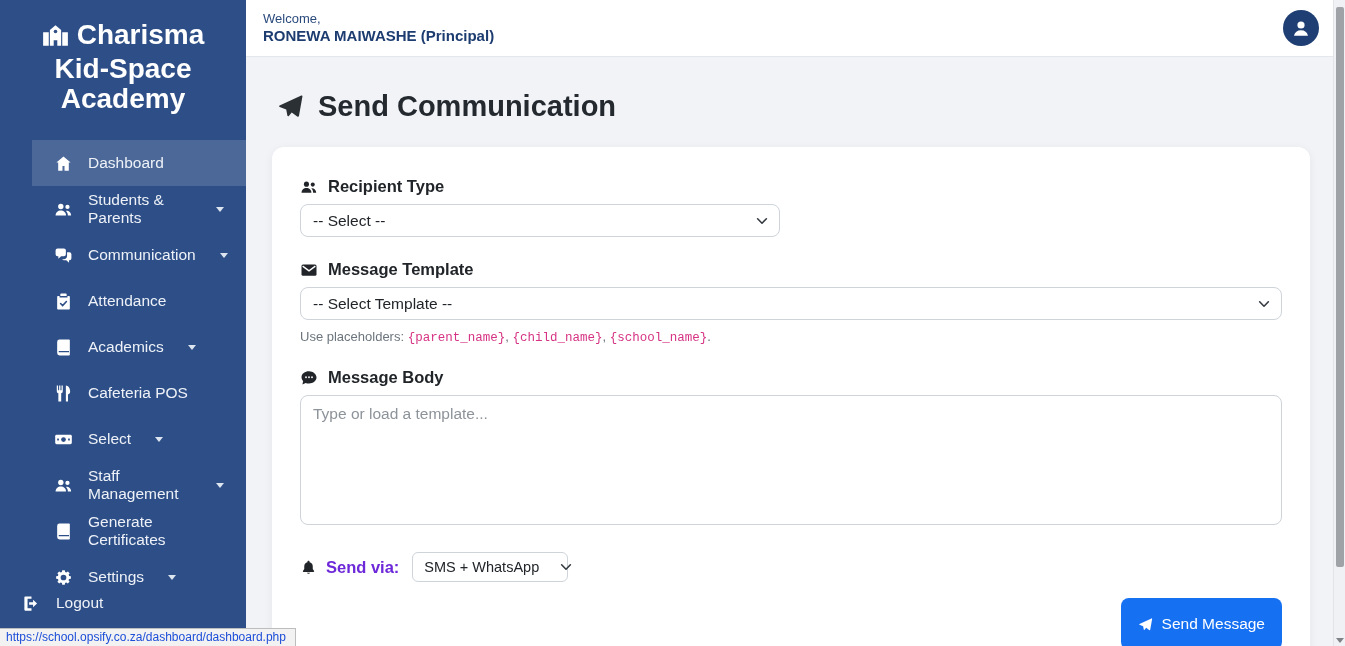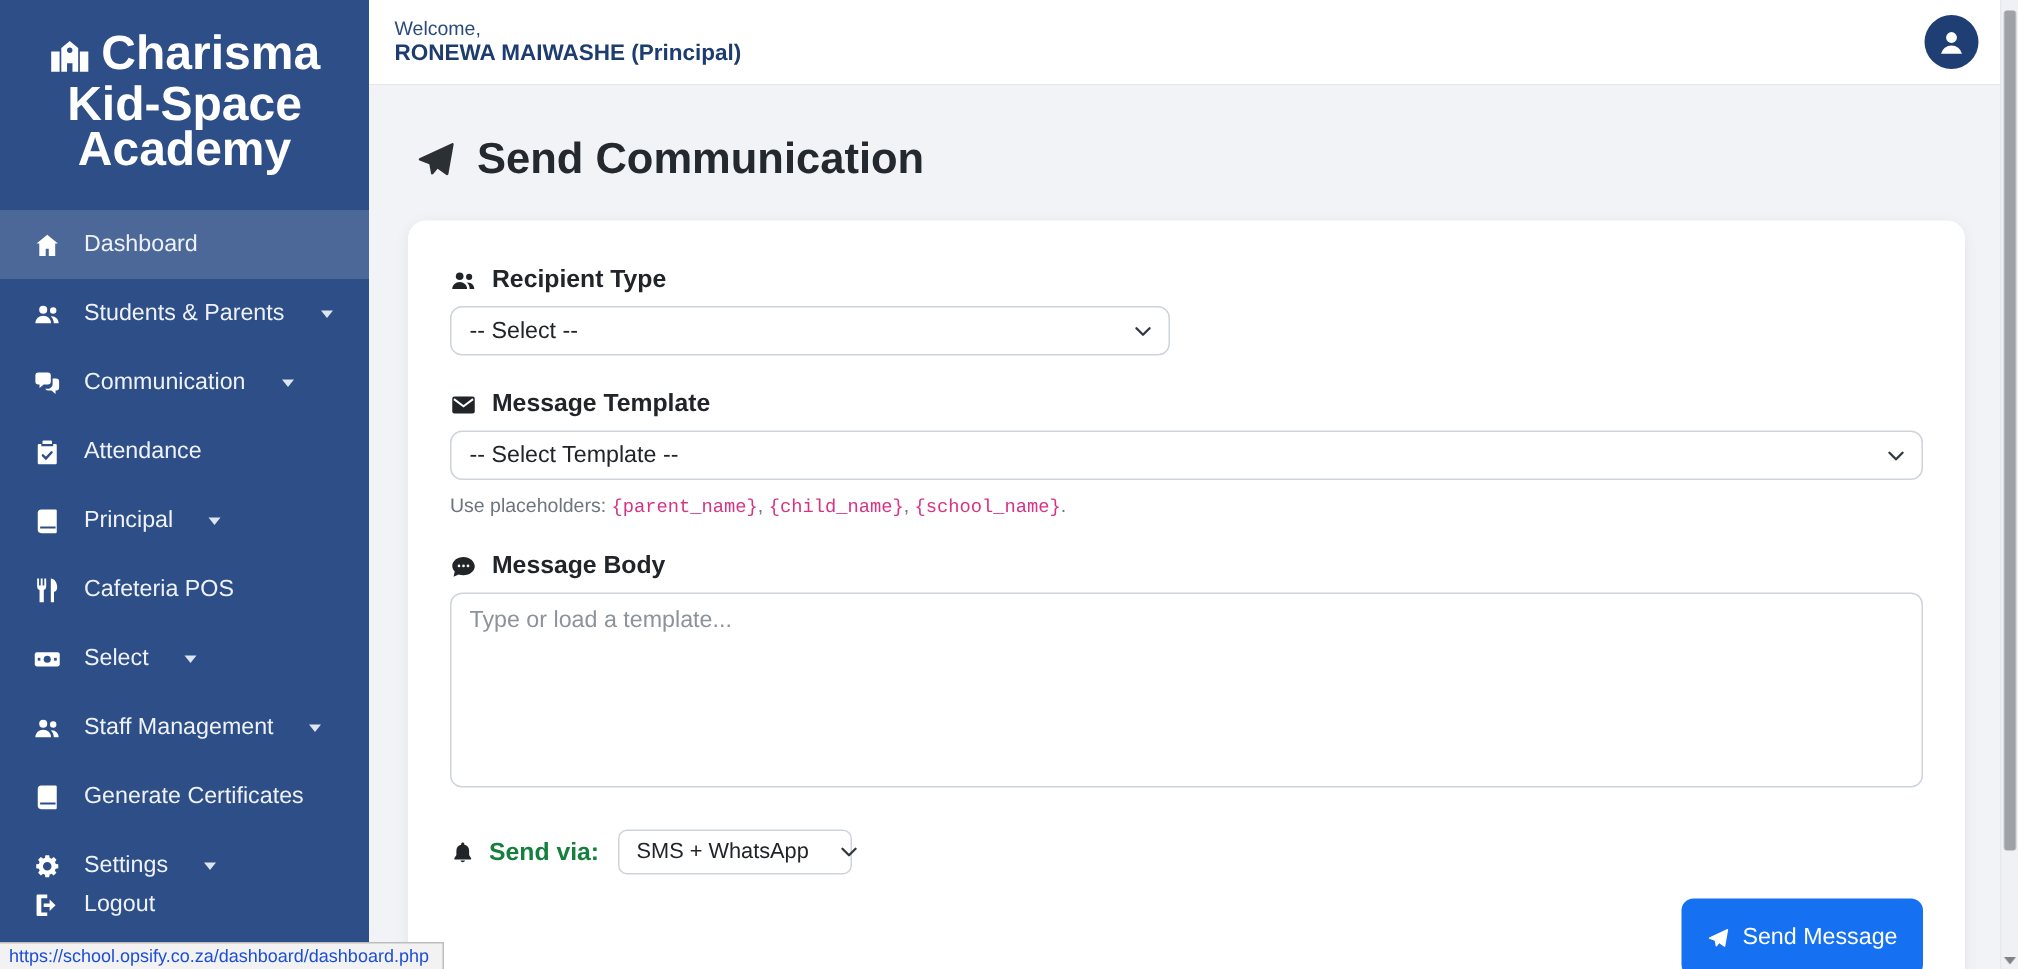--- a/index.html
+++ b/index.html
@@ -1,22 +1,22 @@
 <!DOCTYPE html>
 <html><head>
 <meta charset="utf-8">
 <style>
   * { margin:0; padding:0; box-sizing:border-box; }
   html,body { width:1345px; height:646px; overflow:hidden; font-family:"Liberation Sans", sans-serif; background:#f1f3f6; }
 
   
   .sidebar { position:fixed; left:0; top:0; width:246px; height:646px; background:#2d4e86; color:#fff; z-index:5; }
-  .brand { padding:20px 12px 18px; text-align:center; font-size:32px; font-weight:700; line-height:30px; color:#fff; }
+  .brand { padding:20px 12px 18px; text-align:center; font-size:28px; font-weight:700; line-height:30px; color:#fff; }
   .brand .bicon { display:inline-block; vertical-align:-4px; margin-right:8px; }
-  .nav { margin-top:8px; }
+  .nav { margin-top:8px;margin-left:32px; }
   .nav-item { height:46px; display:flex; align-items:center; padding:0 22px; gap:15px; font-size:15.5px; color:#eef2f8; cursor:pointer; }
   .nav-item.active { background:rgba(255,255,255,0.15); }
   .nicon { width:19px; height:19px; flex:0 0 19px; display:flex; align-items:center; justify-content:center; }
   .nicon svg { width:19px; height:19px; fill:#fff; }
   .caret { width:0; height:0; border-left:4.5px solid transparent; border-right:4.5px solid transparent; border-top:5px solid #dde5f0; margin-left:9px; }
   .logout-item { position:absolute; left:0; bottom:20px; width:100%; }
 
   
   .main { position:absolute; left:246px; top:0; width:1099px; height:646px; }
   .topbar { height:57px; background:#ffffff; border-bottom:1px solid #e4e7eb; display:flex; align-items:center; justify-content:space-between; padding:0 26px 0 17px; }
@@ -40,21 +40,21 @@
   .w-recipient { width:480px; }
 
   .group { margin-bottom:23px; }
   .hint { margin-top:9px; font-size:13px; color:#6c757d; }
   .hint code { font-family:"Liberation Mono","DejaVu Sans Mono",monospace; font-size:12.5px; color:#d63384; }
 
   .body-textarea { width:100%; height:130px; border:1px solid #ced4da; border-radius:8px; padding:9px 12px; font-size:15.5px; color:#212529; font-family:"Liberation Sans", sans-serif; resize:none; }
   .body-textarea::placeholder { color:#8d939a; }
 
   .sendvia-row { display:flex; align-items:center; gap:13px; margin-top:20px; }
-  .sendvia-label { display:flex; align-items:center; gap:9px; font-size:16.5px; font-weight:700; color:#15803d; }
+  .sendvia-label { display:flex; align-items:center; gap:9px; font-size:16.5px; font-weight:700; color:#6d28d9; }
   .sendvia-label svg { width:17px; height:17px; fill:#212529; }
   .sel-small { width:156px; height:30px; font-size:14.5px; border-radius:6px; padding:0 28px 0 11px; }
 
   .submit-row { display:flex; justify-content:flex-end; margin-top:16px; }
   .send-btn { display:flex; align-items:center; gap:9px; background:#1670f2; color:#fff; border:none; border-radius:8px; padding:0 17px; height:52px; font-size:15.5px; font-family:"Liberation Sans", sans-serif; cursor:pointer; }
   .send-btn svg { width:15px; height:15px; fill:#fff; }
 
   
   .status-tip { position:fixed; left:0; bottom:0; z-index:20; height:18px; background:#f2f2f2; border:1px solid #bdbdbd; border-left:none; border-bottom:none; padding:1px 9px 2px 6px; font-size:12px; color:#1d4ed8; white-space:nowrap; }
 
@@ -117,21 +117,21 @@
         </span>
       <span>Attendance</span>
     </div>
     <div class="nav-item">
       <span class="nicon">
           <svg viewBox="0 0 24 24">
             <path d="M7 2h12a1 1 0 0 1 1 1v18a1 1 0 0 1-1 1H7a3 3 0 0 1-3-3V5a3 3 0 0 1 3-3z"></path>
             <path d="M6 17.2h13" stroke="#2d4e86" stroke-width="1.6"></path>
           </svg>
         </span>
-      <span>Principal</span>
+      <span>Academics</span>
       <span class="caret"></span>
     </div>
     <div class="nav-item">
       <span class="nicon">
           <svg viewBox="0 0 24 24">
             <path d="M5 2h1.6v6H8V2h1.6v6H11V2h1.6v7a3 3 0 0 1-2 2.8V22H7V11.8A3 3 0 0 1 5 9V2z" transform="translate(-1.5 0)"></path>
             <path d="M15 2c3 0 5.4 3.6 5.4 7.6 0 2.2-1.2 3.4-2.7 3.7V22H15V2z"></path>
           </svg>
         </span>
       <span>Cafeteria POS</span>

